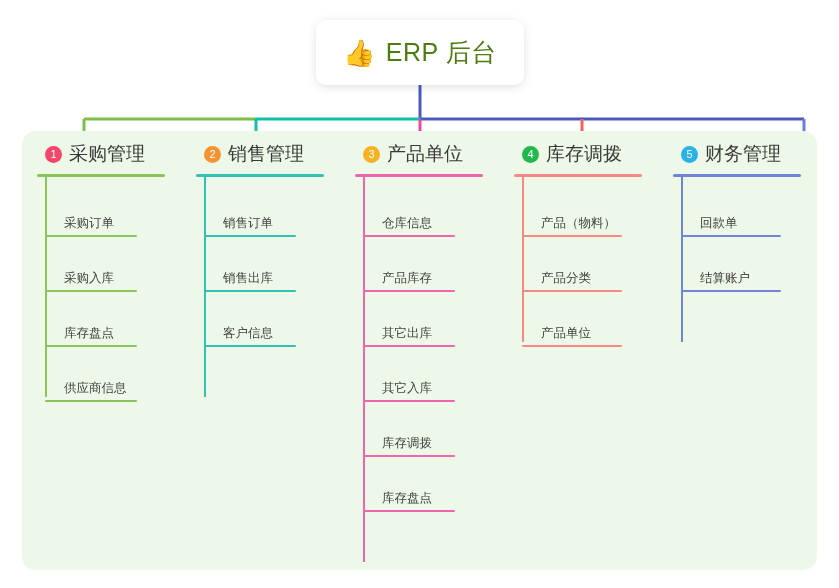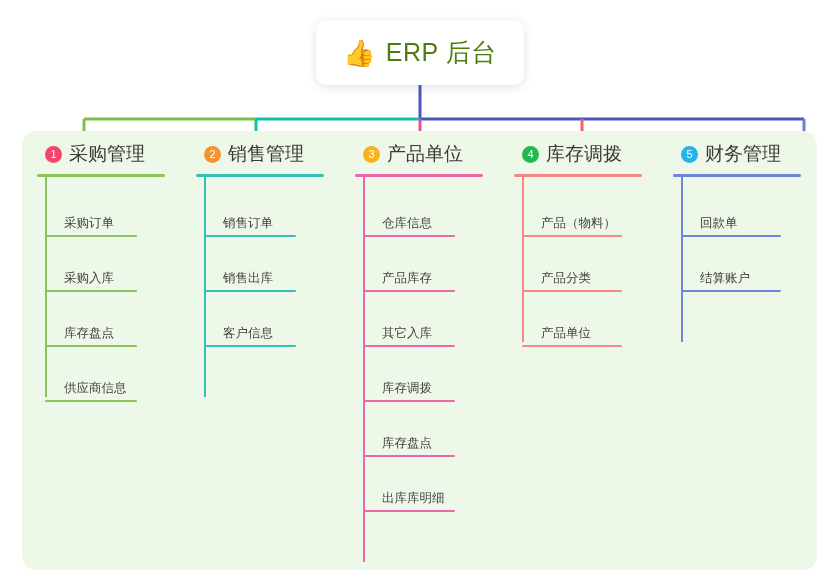--- a/index.html
+++ b/index.html
@@ -243,33 +243,33 @@
           <div class="spine" style="background: rgb(238, 103, 173); height: 385px;"></div>
           <div class="leaf">
             <span class="leaf-label">仓库信息</span>
             <div class="leaf-rule" style="background: rgb(238, 103, 173);"></div>
           </div>
           <div class="leaf">
             <span class="leaf-label">产品库存</span>
             <div class="leaf-rule" style="background: rgb(238, 103, 173);"></div>
           </div>
           <div class="leaf">
+            <span class="leaf-label">其它出库</span>
+            <div class="leaf-rule" style="background: rgb(238, 103, 173);"></div>
+          </div>
+          <div class="leaf">
             <span class="leaf-label">其它入库</span>
             <div class="leaf-rule" style="background: rgb(238, 103, 173);"></div>
           </div>
           <div class="leaf">
             <span class="leaf-label">库存调拨</span>
             <div class="leaf-rule" style="background: rgb(238, 103, 173);"></div>
           </div>
           <div class="leaf">
             <span class="leaf-label">库存盘点</span>
-            <div class="leaf-rule" style="background: rgb(238, 103, 173);"></div>
-          </div>
-          <div class="leaf">
-            <span class="leaf-label">出库库明细</span>
             <div class="leaf-rule" style="background: rgb(238, 103, 173);"></div>
           </div>
         </div>
       </div>
       <div class="column col-3">
         <div class="col-head">
           <span class="badge" style="background: rgb(34, 184, 78);">4</span>
           <span class="col-title">库存调拨</span>
           <div class="head-rule" style="background: rgb(247, 136, 134);"></div>
         </div>

